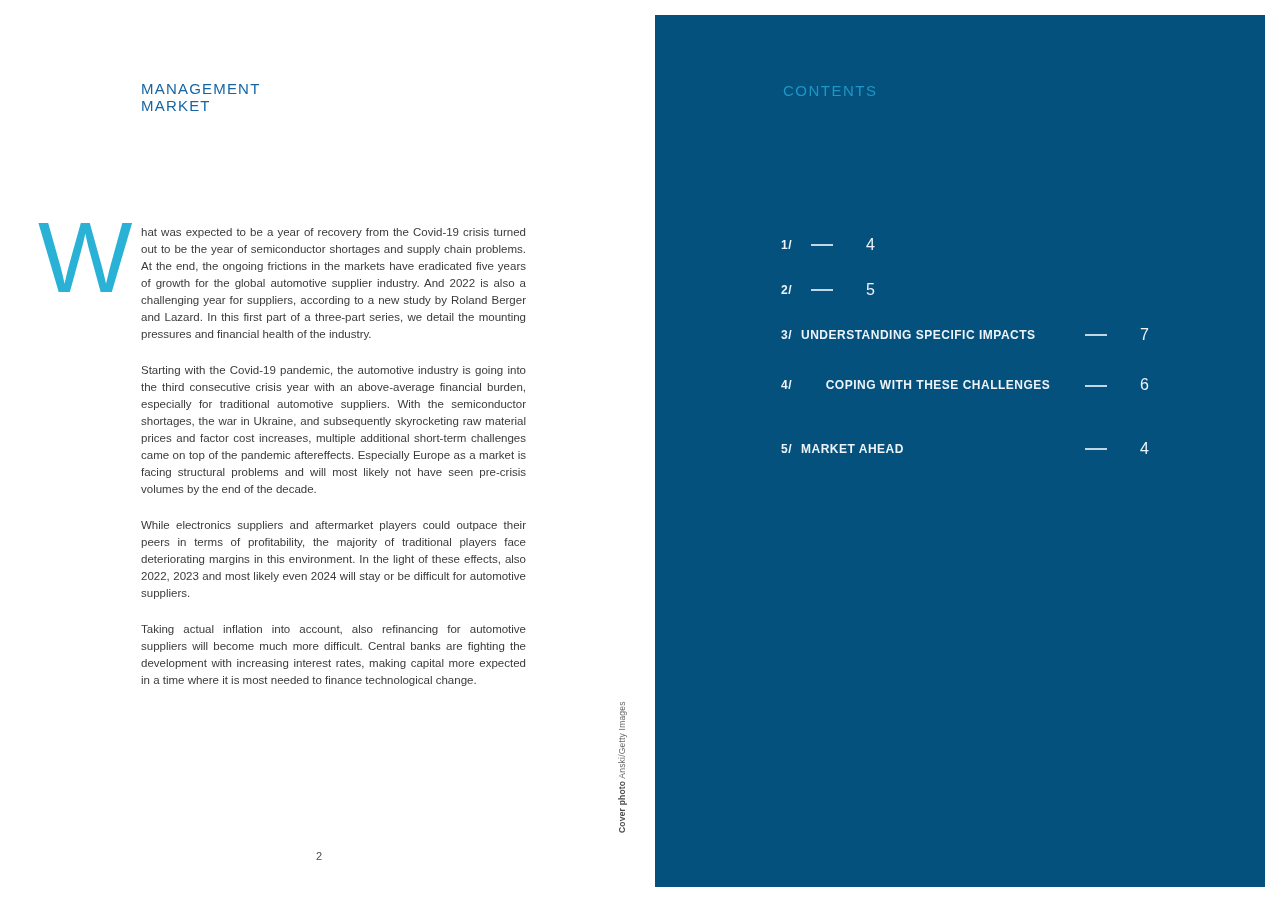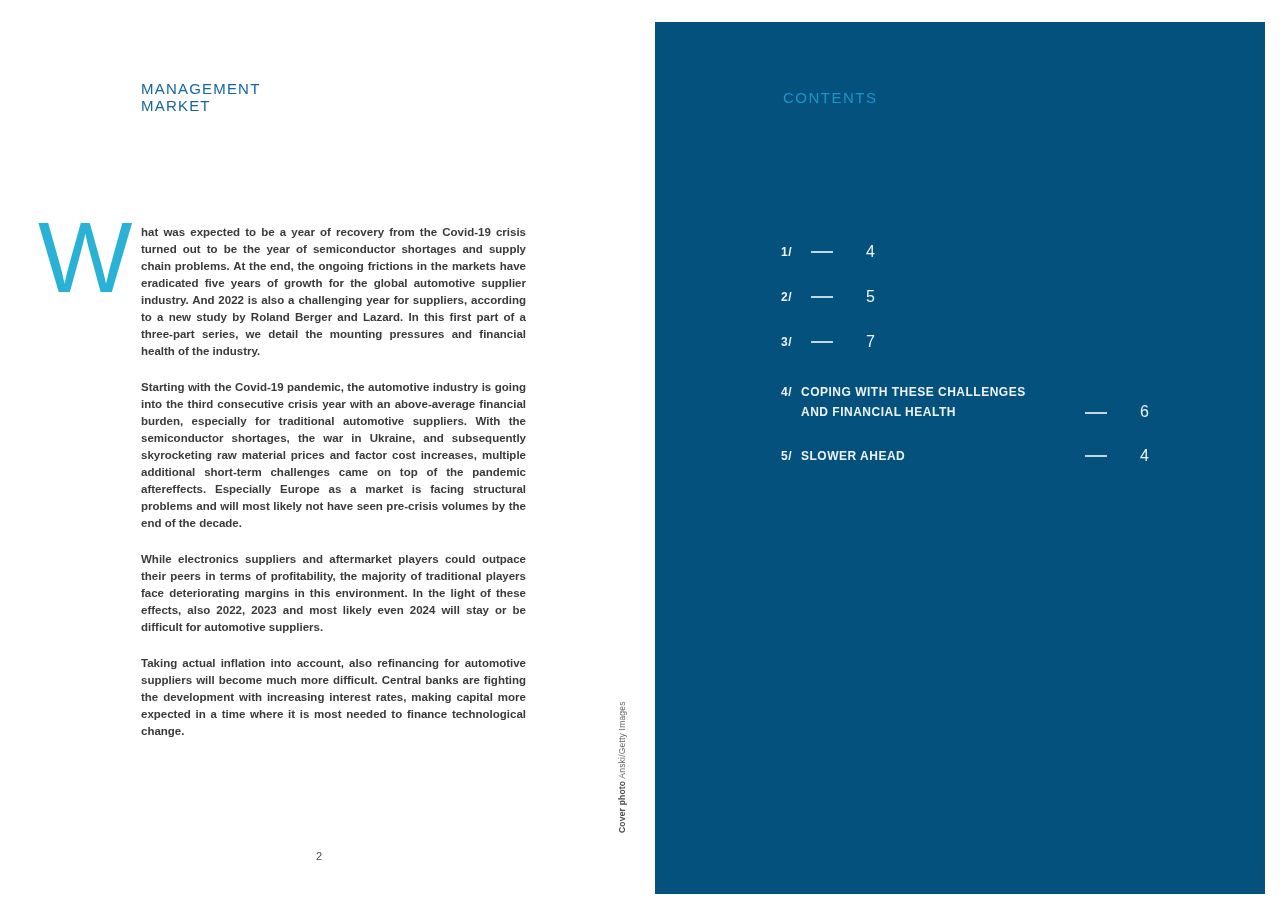--- a/index.html
+++ b/index.html
@@ -22,41 +22,41 @@
   }
 
   .drop-cap {
     position:absolute; left:38px; top:213px;
     font-size:100px; line-height:88px; font-weight:normal;
     color:#29B2D6;
   }
 
   .body-col {
     position:absolute; left:141px; top:224px; width:385px;
-    font-size:11.5px; line-height:17px; font-weight:bold;
+    font-size:11.5px; line-height:17px; font-weight:normal;
     color:#3A3A3A; text-align:justify;
   }
   .body-col p { margin:0 0 19px 0; }
 
   .credit {
     position:absolute; left:617px; top:833px;
     transform:rotate(-90deg); transform-origin:0 0;
     font-size:8.5px; line-height:11px; color:#666666;
     white-space:nowrap; letter-spacing:.2px;
   }
   .credit-bold { font-weight:bold; color:#4d4d4d; }
 
   .pagenum {
     position:absolute; left:306px; top:850px; width:26px;
     text-align:center; font-size:11px; color:#4A4A4A;
   }
 
   
   .page-right {
-    position:absolute; left:655px; top:22px; width:610px; height:872px;
+    position:absolute; left:655px; top:15px; width:610px; height:872px;
     background:#04517E;
   }
 
   .contents-heading {
     position:absolute; left:128px; top:67px; margin:0;
     font-size:15px; font-weight:normal; letter-spacing:1.5px;
     color:#1E96C6;
   }
 
   .toc { position:absolute; left:0; top:0; width:100%; height:100%; }
@@ -67,21 +67,21 @@
     color:#EDF3F8; cursor:pointer;
   }
   .toc-num {
     width:20px; flex:none;
     font-size:12px; font-weight:bold; letter-spacing:.5px; line-height:20px;
   }
   .toc-label {
     flex:1;
     font-size:12px; font-weight:bold; letter-spacing:.5px; line-height:20px;
   }
-  .toc-line { display:block; }
+  .toc-line { display:block;text-align:center; }
   .toc-dash {
     flex:none; width:22px; height:2px; background:#C3D6E3;
     margin:0 14px 0 10px;
   }
   .toc-page {
     flex:none; width:28px; text-align:right;
     font-size:16px; font-weight:normal; line-height:20px;
   }
   .toc-row-multiline { align-items:flex-end; }
   .toc-row-multiline .toc-num { align-self:flex-start; }
@@ -127,37 +127,37 @@
       </div>
 
       <div class="toc-row" style="top:265px">
         <span class="toc-num">2/</span>
         <span class="toc-dash"></span>
         <span class="toc-page">5</span>
       </div>
 
       <div class="toc-row" style="top:310px">
         <span class="toc-num">3/</span>
+        <span class="toc-label">UNDERSTANDING SPECIFIC IMPACTS</span>
         <span class="toc-dash"></span>
         <span class="toc-page">7</span>
       </div>
 
       <div class="toc-row toc-row-multiline" style="top:360px">
         <span class="toc-num">4/</span>
         <span class="toc-label">
           <span class="toc-line">COPING WITH THESE CHALLENGES</span>
-          <span class="toc-line">AND FINANCIAL HEALTH</span>
         </span>
         <span class="toc-dash"></span>
         <span class="toc-page">6</span>
       </div>
 
       <div class="toc-row" style="top:424px">
         <span class="toc-num">5/</span>
-        <span class="toc-label">SLOWER AHEAD</span>
+        <span class="toc-label">MARKET AHEAD</span>
         <span class="toc-dash"></span>
         <span class="toc-page">4</span>
       </div>
 
     </div>
   </section>
 
 </div>
 
 </body></html>

